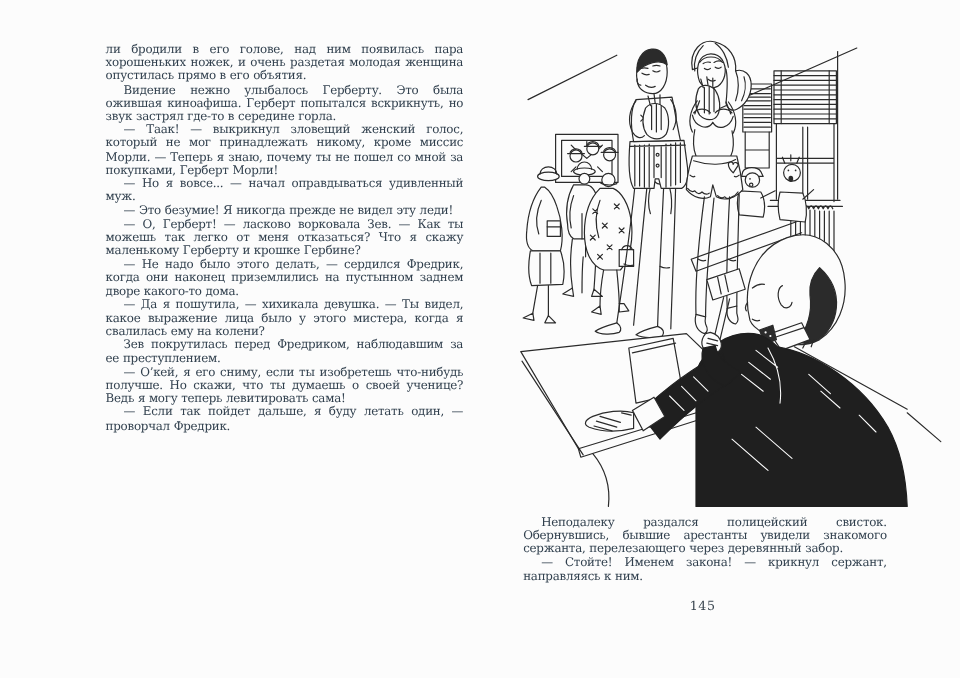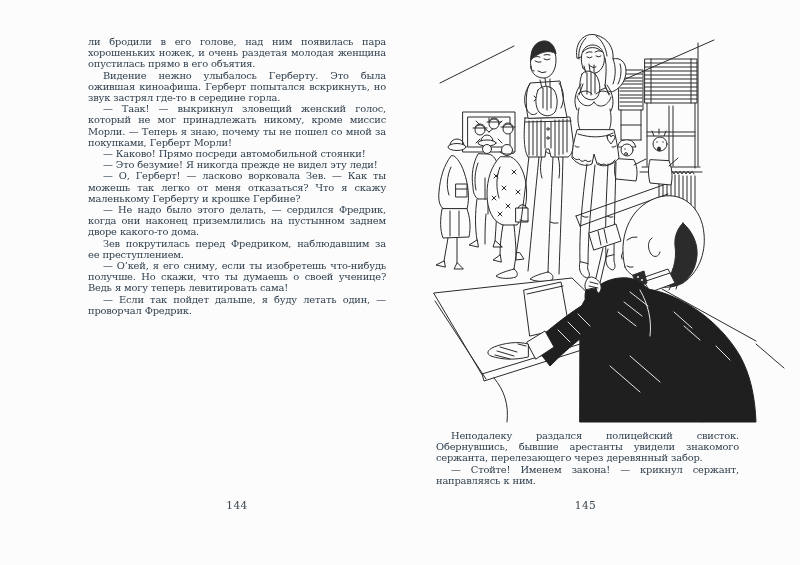--- a/index.html
+++ b/index.html
@@ -31,29 +31,29 @@
 </style>
 </head>
 <body>
 
 <div class="spread">
 
   <div class="textcol" id="left-text">
     <p class="cont">ли бродили в его голове, над ним появилась пара хорошеньких ножек, и очень раздетая молодая женщина опустилась прямо в его объятия.</p>
     <p>Видение нежно улыбалось Герберту. Это была ожившая киноафиша. Герберт попытался вскрикнуть, но звук застрял где-то в середине горла.</p>
     <p>— Таак! — выкрикнул зловещий женский голос, который не мог принадлежать никому, кроме миссис Морли. — Теперь я знаю, почему ты не пошел со мной за покупками, Герберт Морли!</p>
-    <p>— Каково! Прямо посреди автомобильной стоянки!</p>
+    <p>— Но я вовсе... — начал оправдываться удивленный муж.</p>
     <p>— Это безумие! Я никогда прежде не видел эту леди!</p>
     <p>— О, Герберт! — ласково ворковала Зев. — Как ты можешь так легко от меня отказаться? Что я скажу маленькому Герберту и крошке Гербине?</p>
     <p>— Не надо было этого делать, — сердился Фредрик, когда они наконец приземлились на пустынном заднем дворе какого-то дома.</p>
+    <p>— Да я пошутила, — хихикала девушка. — Ты видел, какое выражение лица было у этого мистера, когда я свалилась ему на колени?</p>
     <p>Зев покрутилась перед Фредриком, наблюдавшим за ее преступлением.</p>
     <p>— О’кей, я его сниму, если ты изобретешь что-нибудь получше. Но скажи, что ты думаешь о своей ученице? Ведь я могу теперь левитировать сама!</p>
     <p>— Если так пойдет дальше, я буду летать один, — проворчал Фредрик.</p>
   </div>
-  <div class="pagenum" id="pn-left">144</div>
 
   <div class="illus">
     <svg viewBox="0 0 365 398" width="365" height="398" xmlns="http://www.w3.org/2000/svg">
       <g stroke="#2b2b2b" stroke-width="1" fill="none" stroke-linecap="round" stroke-linejoin="round">
 
         <path d="M10,57 L84,20"></path>
         <path d="M157,70 L284,14"></path>
         <path d="M268,17 V140"></path>
 
         <g>

